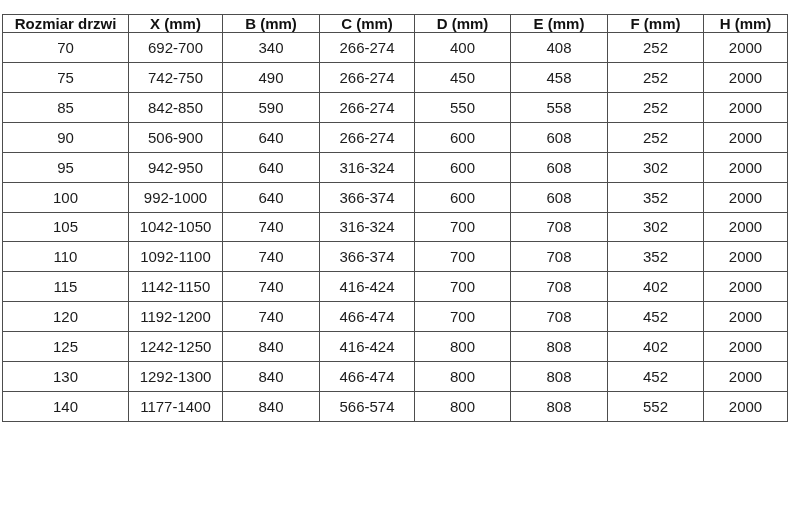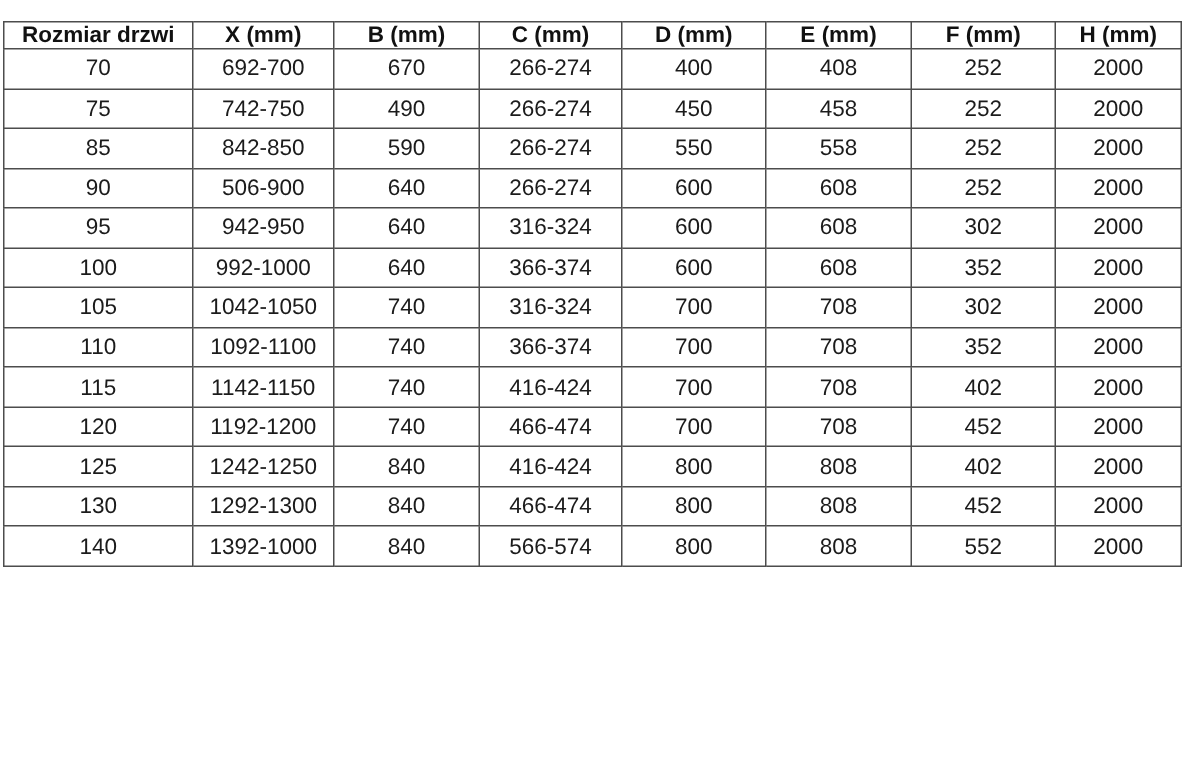--- a/index.html
+++ b/index.html
@@ -14,21 +14,21 @@
       font-family: "Liberation Sans", sans-serif;
       position: relative;
     }
     table.size-table {
       border-collapse: collapse;
       table-layout: fixed;
       position: absolute;
       left: 2px;
       top: 14px;
       width: 785px;
-      height: 364px;
+      height: 408px;
       background: #ffffff;
     }
     table.size-table th,
     table.size-table td {
       border: 1px solid #4d4d4d;
       text-align: center;
       vertical-align: middle;
       font-size: 15px;
       color: #1b1b1b;
       padding: 0;
@@ -63,21 +63,21 @@
         <th>D (mm)</th>
         <th>E (mm)</th>
         <th>F (mm)</th>
         <th>H (mm)</th>
       </tr>
   </thead>
   <tbody id="table-body">
       <tr>
         <td>70</td>
         <td>692-700</td>
-        <td>670</td>
+        <td>340</td>
         <td>266-274</td>
         <td>400</td>
         <td>408</td>
         <td>252</td>
         <td>2000</td>
       </tr>
       <tr>
         <td>75</td>
         <td>742-750</td>
         <td>490</td>
@@ -182,21 +182,21 @@
         <td>1292-1300</td>
         <td>840</td>
         <td>466-474</td>
         <td>800</td>
         <td>808</td>
         <td>452</td>
         <td>2000</td>
       </tr>
       <tr>
         <td>140</td>
-        <td>1392-1000</td>
+        <td>1177-1400</td>
         <td>840</td>
         <td>566-574</td>
         <td>800</td>
         <td>808</td>
         <td>552</td>
         <td>2000</td>
       </tr>
     </tbody>
 </table>
 

